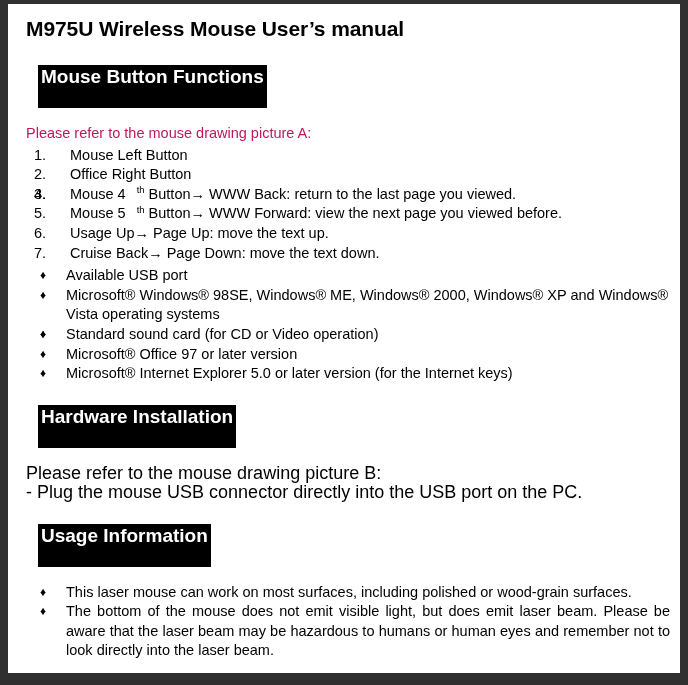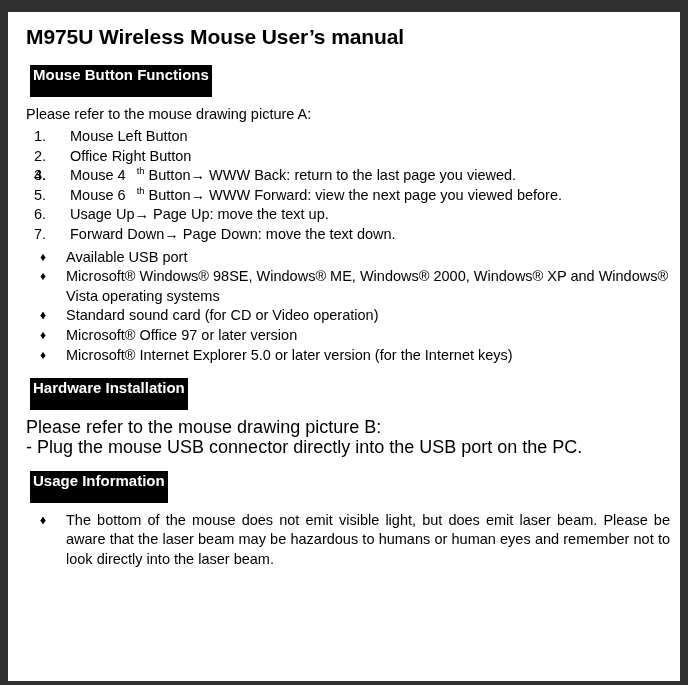--- a/index.html
+++ b/index.html
@@ -9,21 +9,21 @@
   body {
     width: 688px;
     height: 685px;
     background: #303030;
     font-family: "Liberation Sans", sans-serif;
     overflow: hidden;
   }
   .page {
     position: absolute;
     left: 8px;
-    top: 12px;
+    top: 4px;
     width: 672px;
     height: 669px;
     background: #ffffff;
     box-sizing: border-box;
     overflow: hidden;
   }
   .content {
     padding: 12px 10px 0 18px;
   }
   .doc-title {
@@ -31,35 +31,35 @@
     font-weight: bold;
     color: #000;
     margin: 0 0 12px 0;
     letter-spacing: -0.1px;
     line-height: 1.2;
   }
   .section-heading {
     display: inline-block;
     background: #000000;
     color: #ffffff;
-    font-size: 15px;
+    font-size: 19px;
     font-weight: bold;
-    padding: 1px 3px 14px 3px;
+    padding: 1px 3px 20px 3px;
     line-height: 1.15;
-    margin: 4px;
+    margin: 12px;
   }
   .heading-wrap {
     margin: 0 0 4px 0;
   }
   .heading-wrap.tight-top {
     margin-top: 9px;
   }
   .body-line {
     font-size: 14.5px;
-    color: #000000;
+    color: #be185d;
     line-height: 19.6px;
     margin: 0;
   }
   .num-list {
     margin: 2px 0 0 0;
     padding: 0;
     list-style: none;
   }
   .num-list li {
     font-size: 14.5px;
@@ -138,29 +138,29 @@
       </li>
       <li>
         <span class="num">3.</span>
       </li>
       <li>
         <span class="num">4.</span>
         <span>Mouse 4</span><sup>th</sup><span> Button</span><span class="arrow">→</span><span> WWW Back: return to the last page you viewed.</span>
       </li>
       <li>
         <span class="num">5.</span>
-        <span>Mouse 6</span><sup>th</sup><span> Button</span><span class="arrow">→</span><span> WWW Forward: view the next page you viewed before.</span>
+        <span>Mouse 5</span><sup>th</sup><span> Button</span><span class="arrow">→</span><span> WWW Forward: view the next page you viewed before.</span>
       </li>
       <li>
         <span class="num">6.</span>
         <span>Usage Up</span><span class="arrow">→</span><span> Page Up: move the text up.</span>
       </li>
       <li>
         <span class="num">7.</span>
-        <span>Forward Down</span><span class="arrow">→</span><span> Page Down: move the text down.</span>
+        <span>Cruise Back</span><span class="arrow">→</span><span> Page Down: move the text down.</span>
       </li>
     </ul>
 
 
     <ul class="bullet-list">
       <li>
         <span class="bullet">♦</span>
         <span>Available USB port</span>
       </li>
       <li>
@@ -190,20 +190,21 @@
     <p class="plain-line">Please refer to the mouse drawing picture B:</p>
     <p class="plain-line">- Plug the mouse USB connector directly into the USB port on the PC.</p>
 
     <div class="heading-wrap tight-top">
       <span class="section-heading">Usage Information</span>
     </div>
 
     <ul class="bullet-list">
       <li>
         <span class="bullet">♦</span>
+        <span>This laser mouse can work on most surfaces, including polished or wood-grain surfaces.</span>
       </li>
       <li class="justify">
         <span class="bullet">♦</span>
         <span>The bottom of the mouse does not emit visible light, but does emit laser beam. Please be aware that the laser beam may be hazardous to humans or human eyes and remember not to look directly into the laser beam.</span>
       </li>
     </ul>
 
   </div>
 </div>
 

